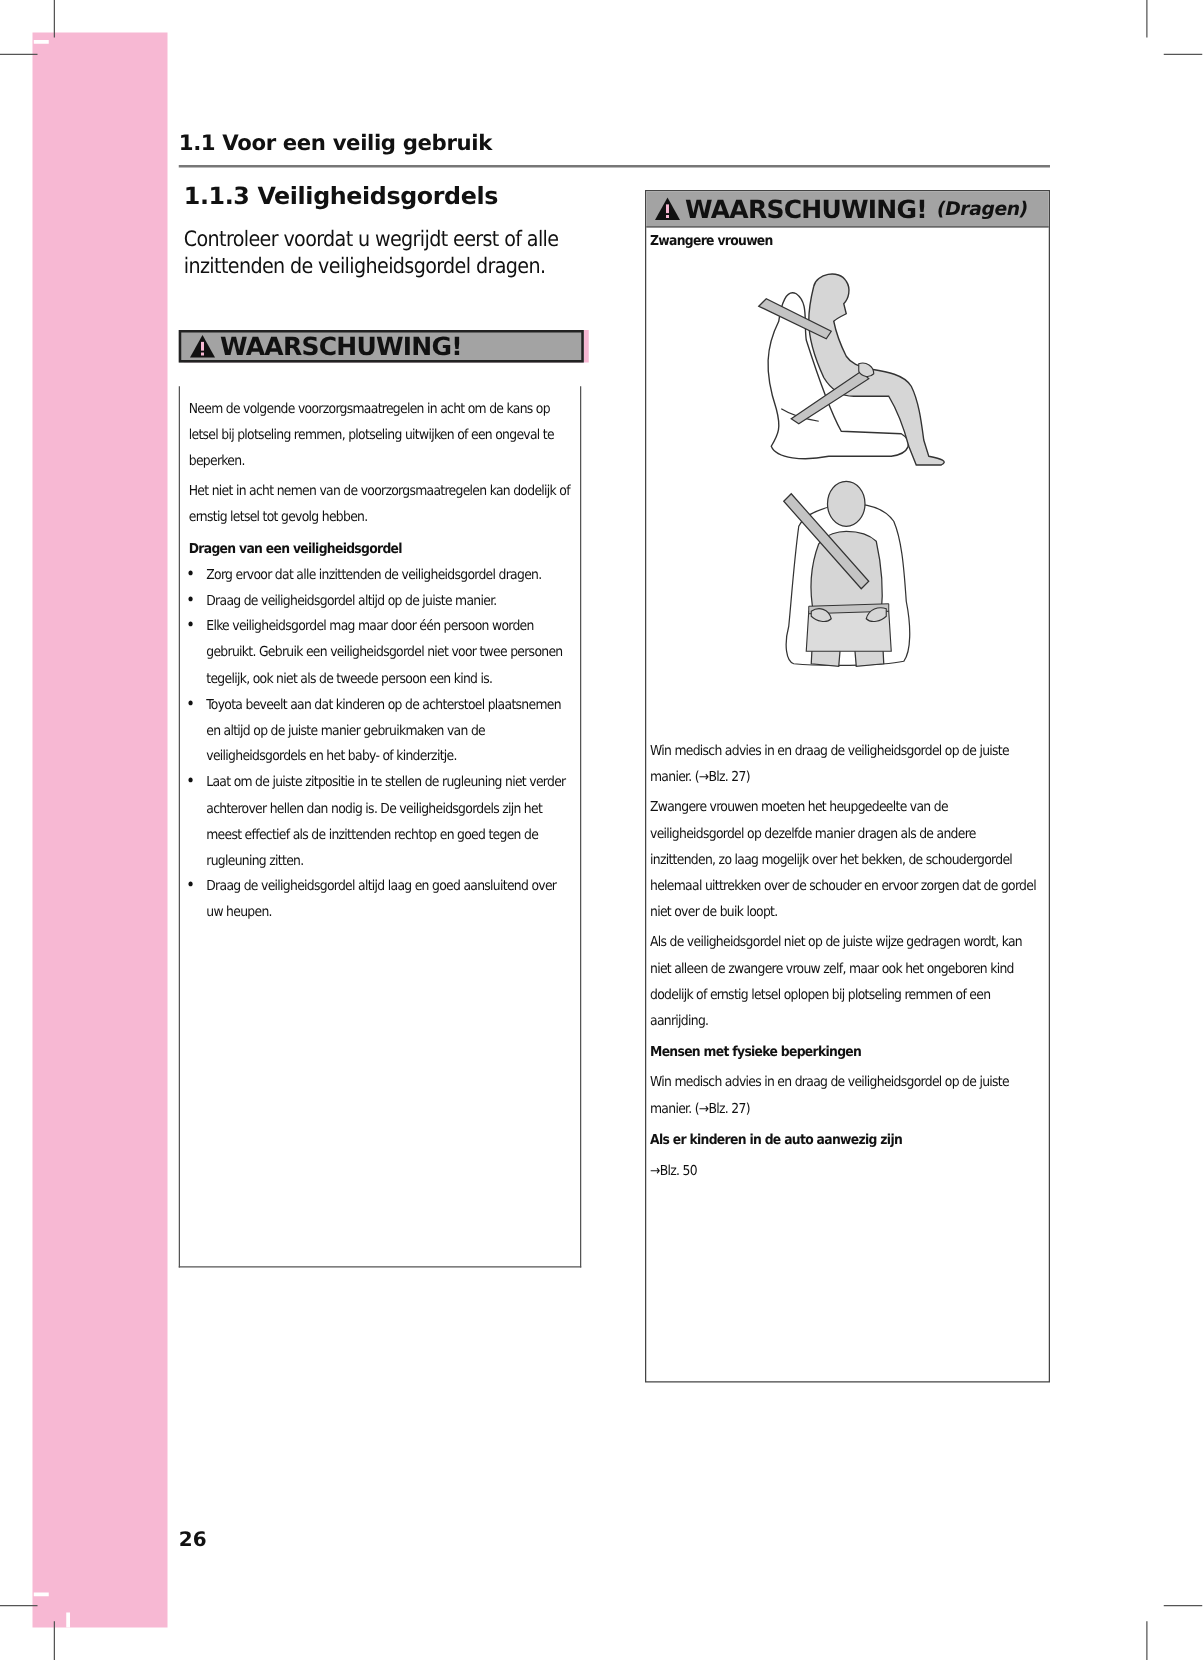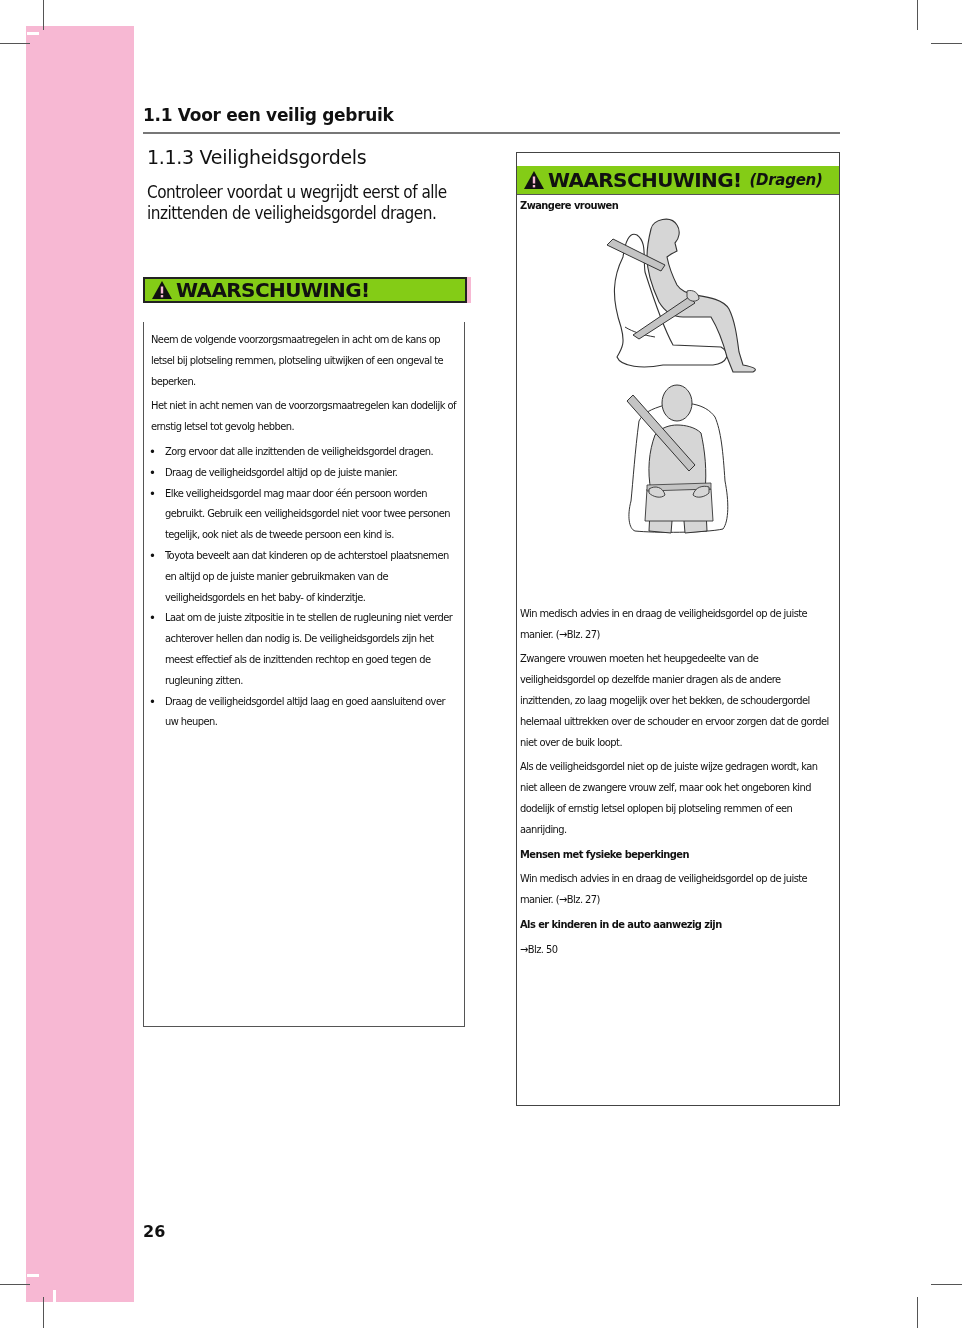--- a/index.html
+++ b/index.html
@@ -3,24 +3,24 @@
 <meta charset="utf-8">
 <style>
   html, body { margin:0; padding:0; }
   body { width:962px; height:1328px; background:#ffffff; position:relative; overflow:hidden;
          font-family:"DejaVu Sans Condensed","DejaVu Sans", sans-serif; color:#111; }
   .pink-band { position:absolute; left:26px; top:26px; width:108px; height:1276px; background:#f7b8d3; }
   .crop { position:absolute; background:#555; }
   .tick-w { position:absolute; background:#fff; }
   .header { position:absolute; left:143px; top:105px; width:697px; height:27px; border-bottom:2px solid #777; }
   .header span { font-family:"DejaVu Sans", sans-serif; font-weight:bold; font-size:17px; letter-spacing:-0.3px; }
-  .sec-title { position:absolute; left:147px; top:146px; font-family:"DejaVu Sans", sans-serif; font-weight:normal; font-size:19px; letter-spacing:-0.3px; }
+  .sec-title { position:absolute; left:147px; top:146px; font-family:"DejaVu Sans", sans-serif; font-weight:bold; font-size:19px; letter-spacing:-0.3px; }
   .intro { position:absolute; left:147px; top:182px; width:310px; font-size:17px; line-height:21px; letter-spacing:-0.5px; }
   .warn-box { position:absolute; border:1.5px solid #444; background:#fff; }
-  .warn-head { background:#84cc16; border:2px solid #222; height:26px; display:flex; align-items:center; padding-left:6px; box-sizing:border-box;margin-top:13px; }
+  .warn-head { background:#a3a3a3; border:2px solid #222; height:26px; display:flex; align-items:center; padding-left:6px; box-sizing:border-box; }
   .warn-head .tri { width:22px; height:20px; margin-right:3px; }
   .warn-head .t { font-family:"DejaVu Sans", sans-serif; font-weight:bold; font-size:20px; letter-spacing:-0.6px; }
   .warn-head .v { font-family:"DejaVu Sans", sans-serif; font-weight:bold; font-style:italic; font-size:15px; margin-left:8px; letter-spacing:-0.3px; }
   .body-txt { font-size:11px; line-height:20.8px; letter-spacing:-0.55px; }
   .p { margin:0 0 4px 0; }
   .b { font-weight:bold; }
   ul.bul { list-style:none; margin:0; padding:0; }
   ul.bul li { position:relative; padding-left:18px; text-indent:0; }
   ul.bul li::before { content:"•"; position:absolute; left:2px; top:0; font-size:13px; }
   .illus { position:absolute; }
@@ -55,20 +55,21 @@
     <svg class="tri" viewBox="0 0 22 20">
       <polygon points="11,1 21,19 1,19" fill="#111"></polygon>
       <rect x="9.8" y="6.5" width="2.4" height="7" fill="#f7b8d3"></rect>
       <rect x="9.8" y="15" width="2.4" height="2.4" fill="#f7b8d3"></rect>
     </svg>
     <span class="t">WAARSCHUWING!</span>
   </div>
   <div style="border:1.5px solid #555;border-top:none;margin-top:19px;height:705px;box-sizing:border-box;padding:8px 6px 0 3px;" class="body-txt">
     <p class="p" style="text-indent:0;padding-left:4px;">Neem de volgende voorzorgsmaatregelen in acht om de kans op letsel bij plotseling remmen, plotseling uitwijken of een ongeval te beperken.</p>
     <p class="p" style="padding-left:4px;">Het niet in acht nemen van de voorzorgsmaatregelen kan dodelijk of ernstig letsel tot gevolg hebben.</p>
+    <div class="b" style="padding-left:4px;">Dragen van een veiligheidsgordel</div>
     <ul class="bul">
       <li><span>Zorg ervoor dat alle inzittenden de veiligheidsgordel dragen.</span></li>
       <li><span>Draag de veiligheidsgordel altijd op de juiste manier.</span></li>
       <li><span>Elke veiligheidsgordel mag maar door één persoon worden gebruikt. Gebruik een veiligheidsgordel niet voor twee personen tegelijk, ook niet als de tweede persoon een kind is.</span></li>
       <li><span>Toyota beveelt aan dat kinderen op de achterstoel plaatsnemen en altijd op de juiste manier gebruikmaken van de veiligheidsgordels en het baby- of kinderzitje.</span></li>
       <li><span>Laat om de juiste zitpositie in te stellen de rugleuning niet verder achterover hellen dan nodig is. De veiligheidsgordels zijn het meest effectief als de inzittenden rechtop en goed tegen de rugleuning zitten.</span></li>
       <li><span>Draag de veiligheidsgordel altijd laag en goed aansluitend over uw heupen.</span></li>
     </ul>
   </div>
 </div>

